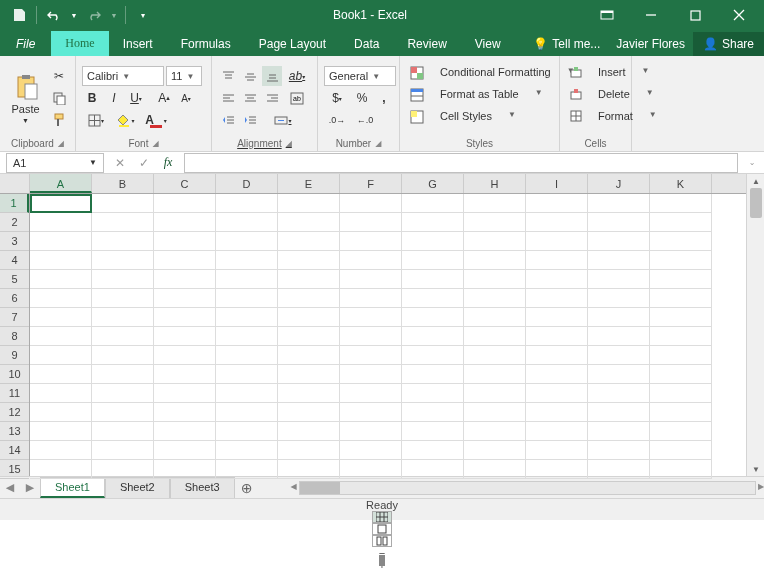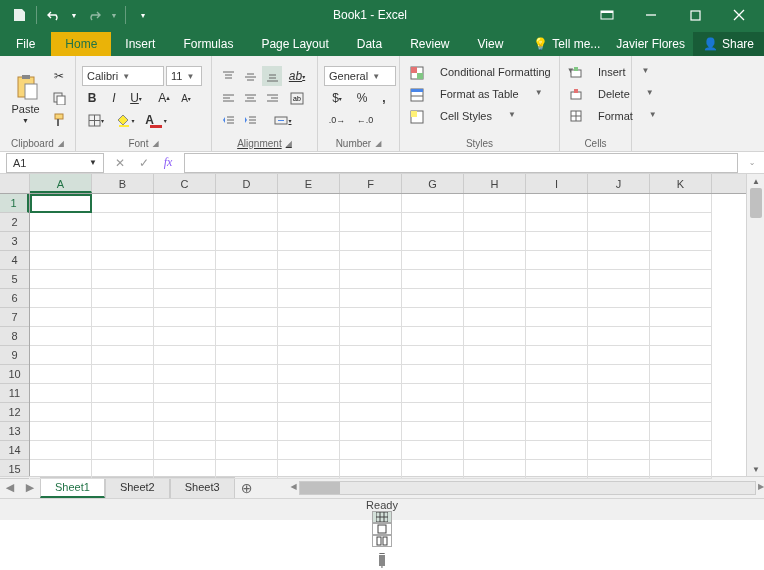--- a/index.html
+++ b/index.html
@@ -8,22 +8,22 @@
 .titlebar { height:30px; background:#217346; display:flex; align-items:center; color:#fff; }
 .qat { display:flex; align-items:center; gap:4px; padding-left:8px; }
 .qat .ic { width:22px; height:22px; display:flex; align-items:center; justify-content:center; cursor:pointer; }
 .qat .sep { width:1px; height:18px; background:rgba(255,255,255,.3); margin:0 2px; }
 .title-txt { flex:1; text-align:center; font-size:12px; }
 .winctrl { display:flex; gap:2px; padding-right:4px; }
 .winctrl .ic { width:42px; height:30px; display:flex; align-items:center; justify-content:center; cursor:pointer; }
 
 .tabbar { height:26px; background:#217346; display:flex; align-items:flex-end; color:#fff; font-size:12px; }
 .tab { padding:5px 14px; cursor:pointer; }
-.tab.file { padding:5px 16px; }
-.tab.active { background:#eab308; color:#217346; }
+.tab.file { padding:5px 16px;font-style:italic; }
+.tab.active { background:#5eead4; color:#217346;font-family:Liberation Serif, serif; }
 .tabbar .spacer { flex:1; }
 .tellme { display:flex; align-items:center; gap:4px; padding:5px 8px; }
 .user { padding:5px 8px; }
 .share { background:#185c37; padding:5px 10px; display:flex; align-items:center; gap:4px; }
 
 .ribbon { height:96px; background:#f1f1f1; border-bottom:1px solid #d4d4d4; display:flex; }
 .group { border-right:1px solid #d4d4d4; display:flex; flex-direction:column; padding:4px 6px 0; }
 .group-body { flex:1; display:flex; gap:4px; }
 .group-label { text-align:center; font-size:10px; color:#666; padding:2px 0; display:flex; justify-content:center; align-items:center; gap:4px; }
 .dlaunch { font-size:8px; color:#888; cursor:pointer; }
@@ -35,21 +35,21 @@
 .smbtn { width:20px; height:20px; display:flex; align-items:center; justify-content:center; cursor:pointer; border:1px solid transparent; }
 .combo { height:20px; border:1px solid #c0c0c0; background:#fff; display:flex; align-items:center; padding:0 4px; font-size:11px; cursor:pointer; }
 .combo .arr { margin-left:4px; font-size:8px; color:#666; }
 .ribbtn { height:20px; display:flex; align-items:flex-start; gap:16px; padding:0 4px; cursor:pointer; font-size:11px; white-space:nowrap; }
 .ribbtn .arr { font-size:8px; color:#666; }
 
 .fbar { height:22px; border-bottom:1px solid #d4d4d4; display:flex; align-items:center; background:#fff; }
 .namebox { width:98px; height:20px; border:1px solid #c0c0c0; margin:0 4px 0 6px; display:flex; align-items:center; padding:0 6px; font-size:11px; }
 .namebox .arr { margin-left:auto; font-size:8px; }
 .fbtn { width:24px; height:20px; display:flex; align-items:center; justify-content:center; color:#999; cursor:pointer; }
-.fx { font-style:italic; font-family:serif; color:#8b5cf6; }
+.fx { font-style:italic; font-family:serif; color:#14532d; }
 .finput { flex:1; height:20px; border:1px solid #c0c0c0; margin:0 22px 0 4px; padding:0 4px; font-size:11px; }
 
 .grid-area { position:relative; height:302px; display:flex; }
 .selall { width:30px; height:20px; border-right:1px solid #ccc; border-bottom:1px solid #aaa; background:#e6e6e6; position:absolute; left:0; top:0; cursor:pointer; }
 .colhdrs { position:absolute; left:30px; top:0; right:18px; height:20px; display:flex; background:#e6e6e6; border-bottom:1px solid #aaa; }
 .colhdr { width:62px; border-right:1px solid #ccc; text-align:center; font-size:11px; line-height:20px; color:#444; cursor:pointer; }
 .colhdr.sel { background:#d3e0d9; border-bottom:2px solid #217346; color:#217346; }
 .rowhdrs { position:absolute; left:0; top:20px; bottom:0; width:30px; background:#e6e6e6; border-right:1px solid #aaa; }
 .rowhdr { height:19px; border-bottom:1px solid #ccc; text-align:center; font-size:11px; line-height:19px; color:#444; cursor:pointer; }
 .rowhdr.sel { background:#d3e0d9; border-right:2px solid #217346; color:#217346; }

